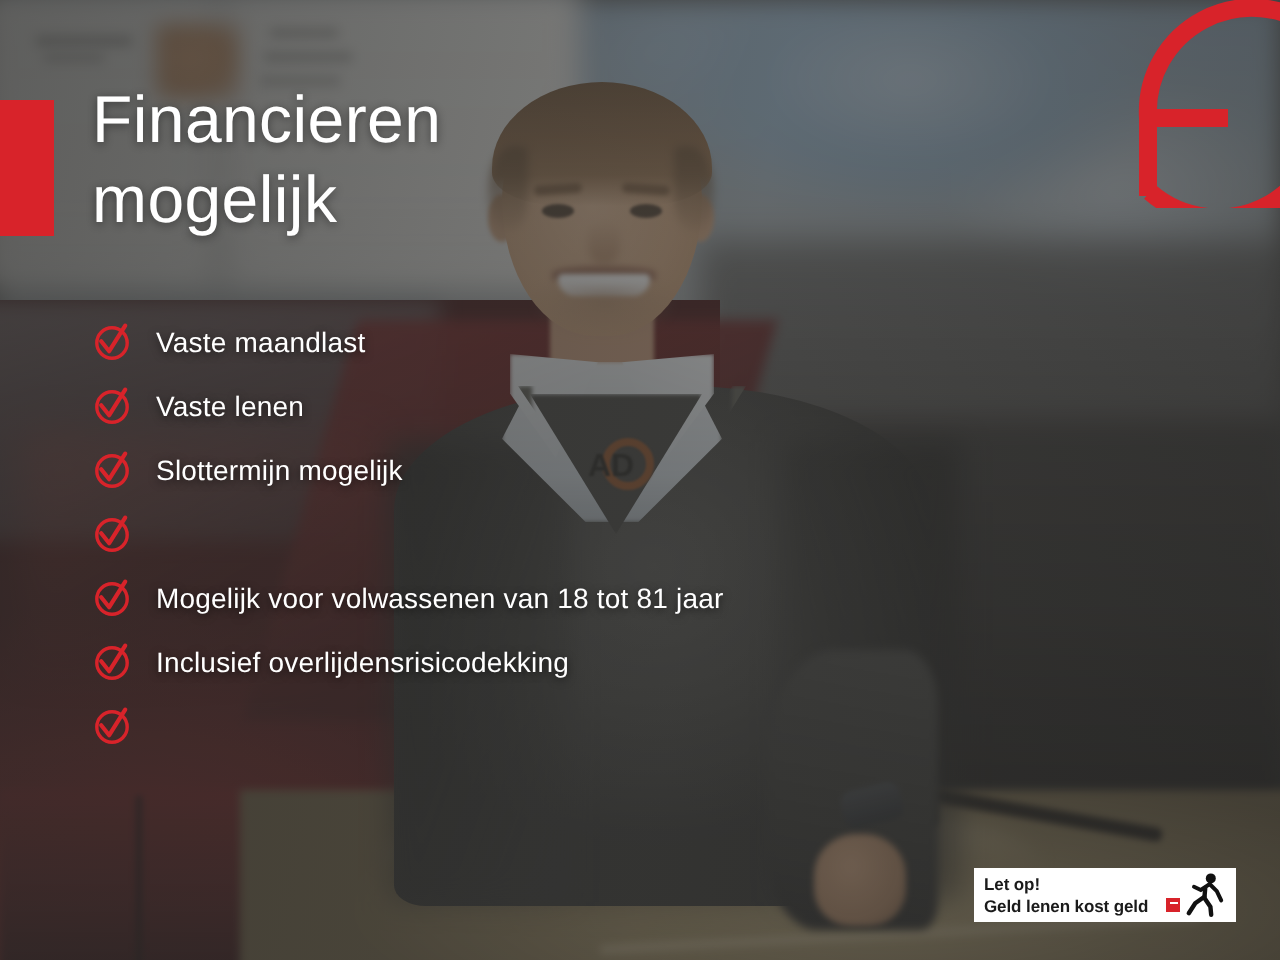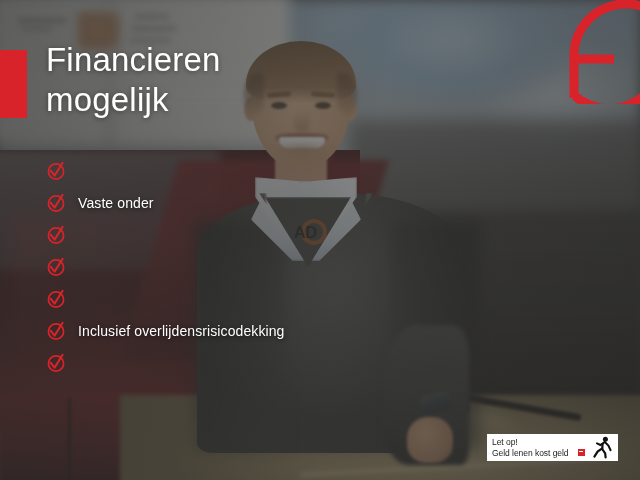--- a/index.html
+++ b/index.html
@@ -386,21 +386,21 @@
     background: #ffffff;
     display: flex;
     align-items: center;
     padding: 0 5px;
     box-sizing: border-box;
   }
   .warning-text {
     flex: 1 1 auto;
     color: #1b1b1b;
     font-size: 8.5px;
-    font-weight: 400;
+    font-weight: 700;
     line-height: 10.5px;
     letter-spacing: -0.05px;
   }
   .warning-line2 {
     display: flex;
     align-items: center;
     gap: 9px;
   }
   .warning-chip {
     display: inline-block;
@@ -514,58 +514,61 @@
 
   <div class="bullets">
 
     <div class="bullet">
       <span class="bullet-icon">
         <svg viewBox="0 0 20 20" width="20" height="20" aria-hidden="true">
           <circle cx="10" cy="10.5" r="7.6" fill="none" stroke="#d8232a" stroke-width="1.7"></circle>
           <path d="M4.6 9.6 L8.6 14.6 L16.6 1.8" fill="none" stroke="#d8232a" stroke-width="2.1" stroke-linecap="round" stroke-linejoin="round"></path>
         </svg>
       </span>
+      <span class="bullet-label">Vaste maandlast</span>
     </div>
 
     <div class="bullet">
       <span class="bullet-icon">
         <svg viewBox="0 0 20 20" width="20" height="20" aria-hidden="true">
           <circle cx="10" cy="10.5" r="7.6" fill="none" stroke="#d8232a" stroke-width="1.7"></circle>
           <path d="M4.6 9.6 L8.6 14.6 L16.6 1.8" fill="none" stroke="#d8232a" stroke-width="2.1" stroke-linecap="round" stroke-linejoin="round"></path>
         </svg>
       </span>
-      <span class="bullet-label">Vaste onder</span>
+      <span class="bullet-label">Vaste lenen</span>
     </div>
 
     <div class="bullet">
       <span class="bullet-icon">
         <svg viewBox="0 0 20 20" width="20" height="20" aria-hidden="true">
           <circle cx="10" cy="10.5" r="7.6" fill="none" stroke="#d8232a" stroke-width="1.7"></circle>
           <path d="M4.6 9.6 L8.6 14.6 L16.6 1.8" fill="none" stroke="#d8232a" stroke-width="2.1" stroke-linecap="round" stroke-linejoin="round"></path>
         </svg>
       </span>
+      <span class="bullet-label">Slottermijn mogelijk</span>
     </div>
 
 
     <div class="bullet">
       <span class="bullet-icon">
         <svg viewBox="0 0 20 20" width="20" height="20" aria-hidden="true">
           <circle cx="10" cy="10.5" r="7.6" fill="none" stroke="#d8232a" stroke-width="1.7"></circle>
           <path d="M4.6 9.6 L8.6 14.6 L16.6 1.8" fill="none" stroke="#d8232a" stroke-width="2.1" stroke-linecap="round" stroke-linejoin="round"></path>
         </svg>
       </span>
     </div>
 
     <div class="bullet">
       <span class="bullet-icon">
         <svg viewBox="0 0 20 20" width="20" height="20" aria-hidden="true">
           <circle cx="10" cy="10.5" r="7.6" fill="none" stroke="#d8232a" stroke-width="1.7"></circle>
           <path d="M4.6 9.6 L8.6 14.6 L16.6 1.8" fill="none" stroke="#d8232a" stroke-width="2.1" stroke-linecap="round" stroke-linejoin="round"></path>
         </svg>
       </span>
+      <span class="bullet-label">Mogelijk voor volwassenen van 18 tot 81 jaar</span>
     </div>
 
     <div class="bullet">
       <span class="bullet-icon">
         <svg viewBox="0 0 20 20" width="20" height="20" aria-hidden="true">
           <circle cx="10" cy="10.5" r="7.6" fill="none" stroke="#d8232a" stroke-width="1.7"></circle>
           <path d="M4.6 9.6 L8.6 14.6 L16.6 1.8" fill="none" stroke="#d8232a" stroke-width="2.1" stroke-linecap="round" stroke-linejoin="round"></path>
         </svg>
       </span>
       <span class="bullet-label">Inclusief overlijdensrisicodekking</span>

